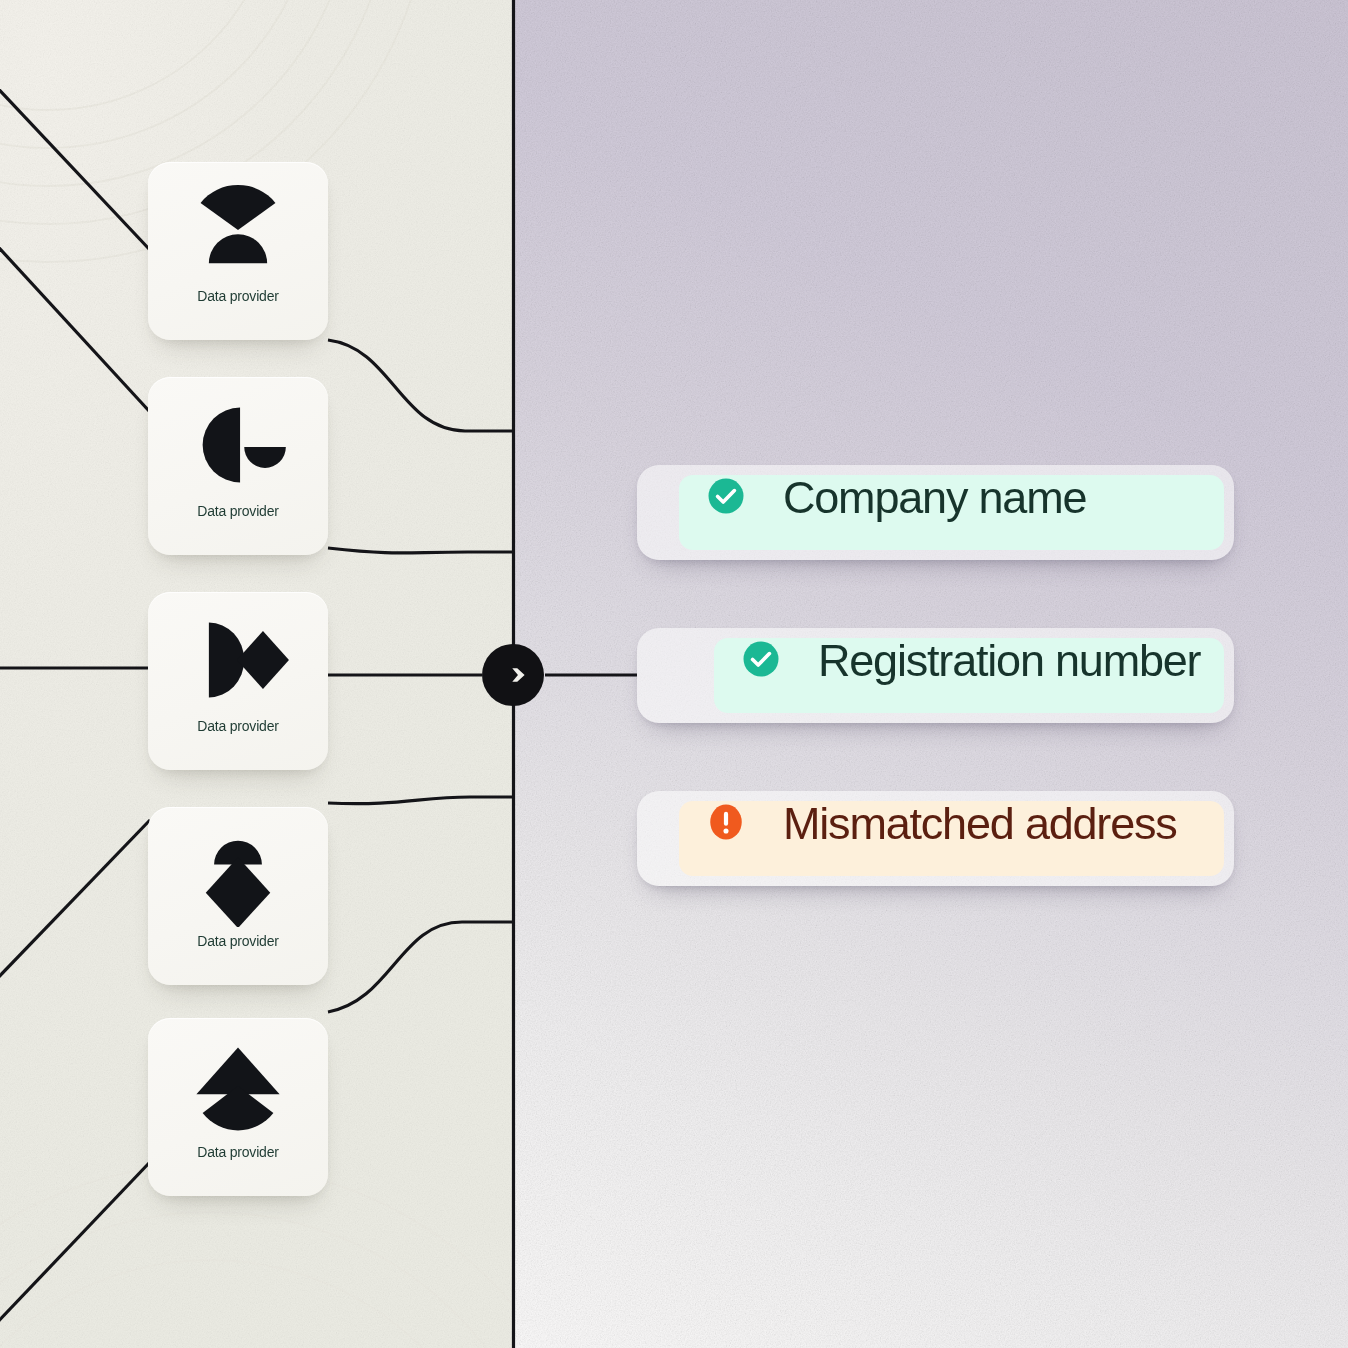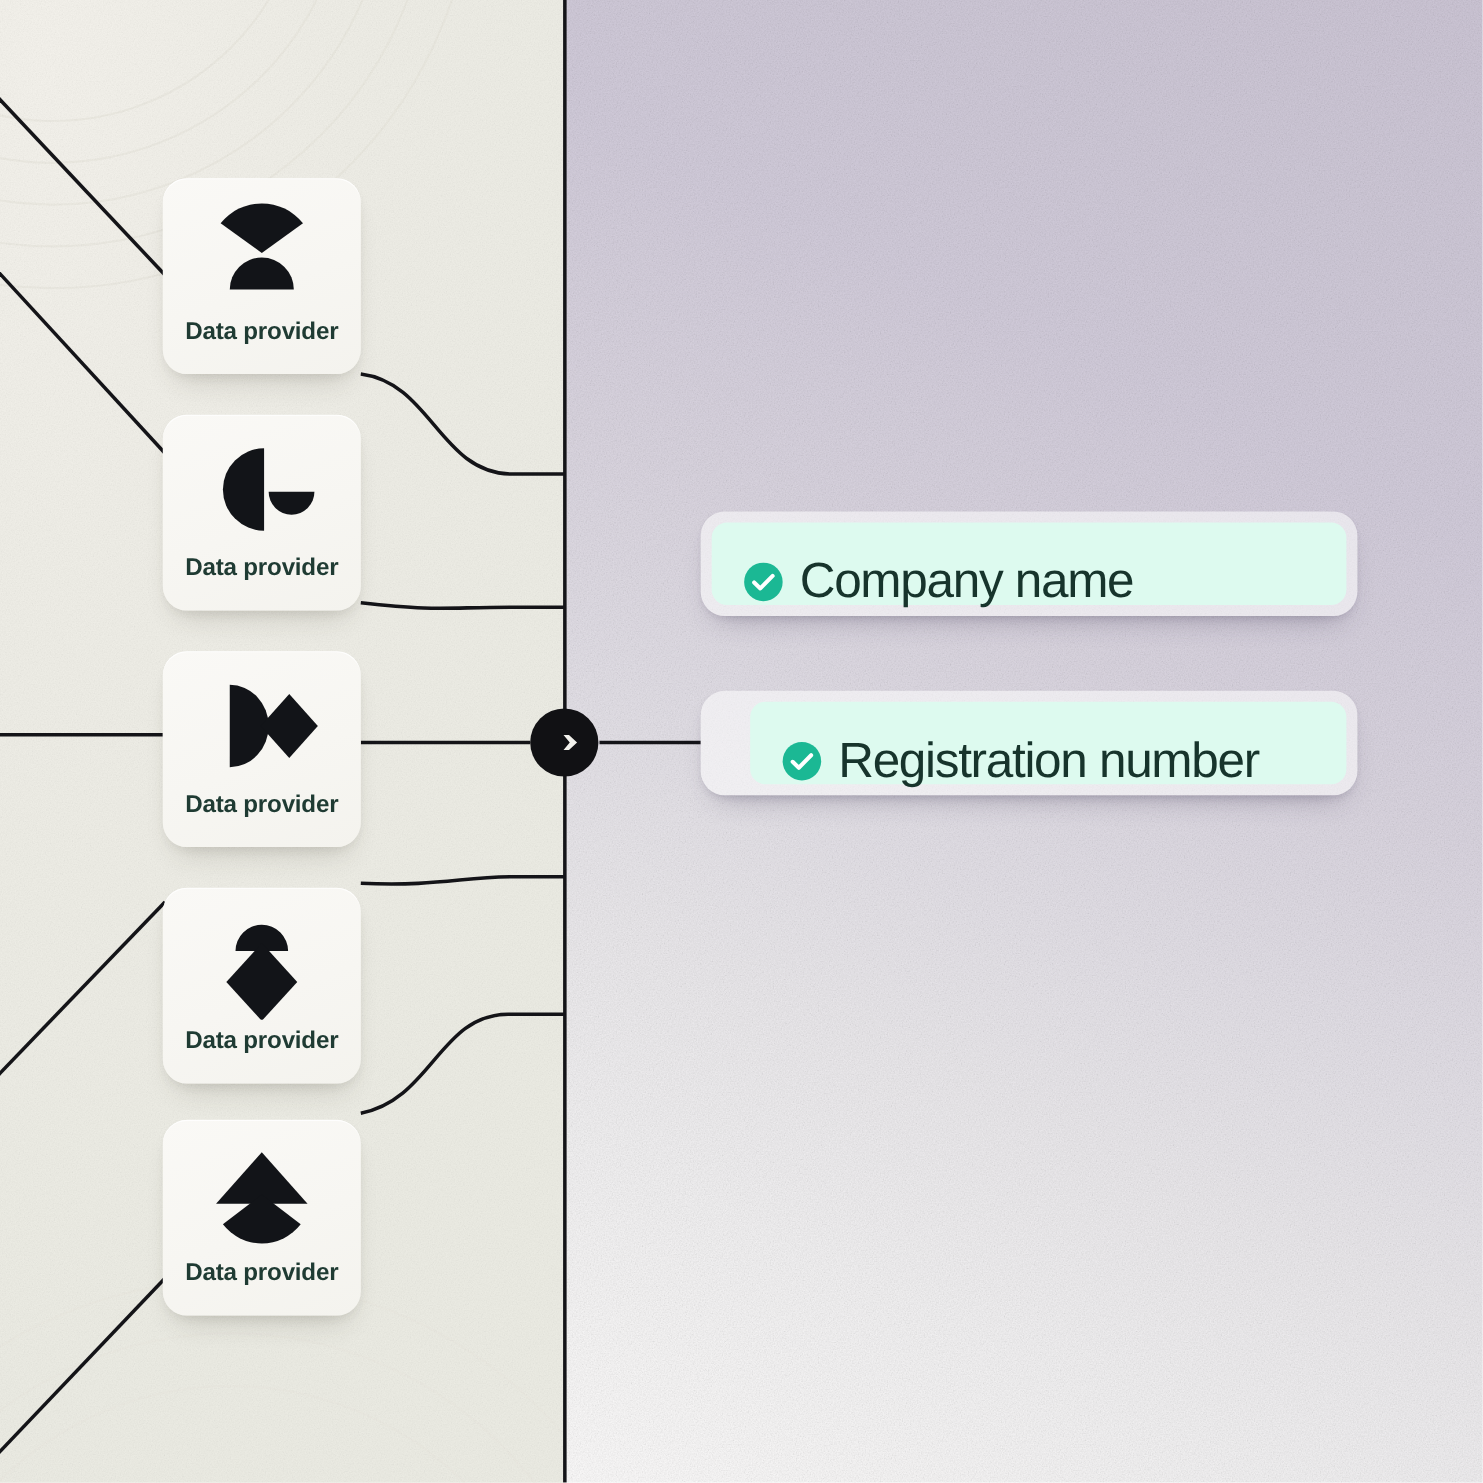--- a/index.html
+++ b/index.html
@@ -83,22 +83,22 @@
     justify-content: flex-start;
   }
   .card-icon {
     width: 104px;
     height: 104px;
     margin-top: 16px;
     display: block;
   }
   .card-label {
     margin-top: 6px;
-    font-size: 22px;
-    font-weight: 700;
+    font-size: 14px;
+    font-weight: 400;
     letter-spacing: -0.2px;
     color: #1f3b33;
     white-space: nowrap;
   }
 
   
   .arrow-node {
     position: absolute;
     width: 62px;
     height: 62px;
@@ -117,24 +117,25 @@
     background: rgba(255,255,255,0.55);
     box-shadow:
       0 14px 26px -14px rgba(60,52,80,0.40),
       0 3px 9px -4px rgba(60,52,80,0.22);
     box-sizing: border-box;
   }
   .chip {
     height: 100%;
     border-radius: 14px;
     display: flex;
-    align-items: flex-end;
+    align-items: flex-start;
     padding-left: 26px;
     box-sizing: border-box;
-    gap: 12px;
+    gap: 36px;
+    margin-left: 32px;
   }
   .chip-status-icon {
     width: 42px;
     height: 42px;
     flex: 0 0 42px;
     display: block;
   }
   .chip-label {
     font-size: 45px;
     font-weight: 400;
@@ -281,14 +282,24 @@
   <div class="chip-frame" style="left:637px; top:628px; width:597px; height:95px;padding-left:45px;">
     <div class="chip chip-ok">
       <svg class="chip-status-icon" viewBox="0 0 24 24">
         <circle cx="12" cy="12" r="10" fill="#1bb894"></circle>
         <path d="M7.2 12.3 L10.4 15.4 L16.8 8.9" fill="none" stroke="#ffffff" stroke-width="2.1" stroke-linecap="round" stroke-linejoin="round"></path>
       </svg>
       <span class="chip-label">Registration number</span>
     </div>
   </div>
 
+  <div class="chip-frame" style="left:637px; top:791px; width:597px; height:95px;">
+    <div class="chip chip-warn">
+      <svg class="chip-status-icon" viewBox="0 0 24 24">
+        <ellipse cx="12" cy="12" rx="9" ry="10" fill="#f05a1e"></ellipse>
+        <rect x="10.8" y="6.2" width="2.4" height="8" rx="1.2" fill="#ffffff"></rect>
+        <circle cx="12" cy="17.1" r="1.45" fill="#ffffff"></circle>
+      </svg>
+      <span class="chip-label">Mismatched address</span>
+    </div>
+  </div>
 
 </div>
 
 </body></html>

